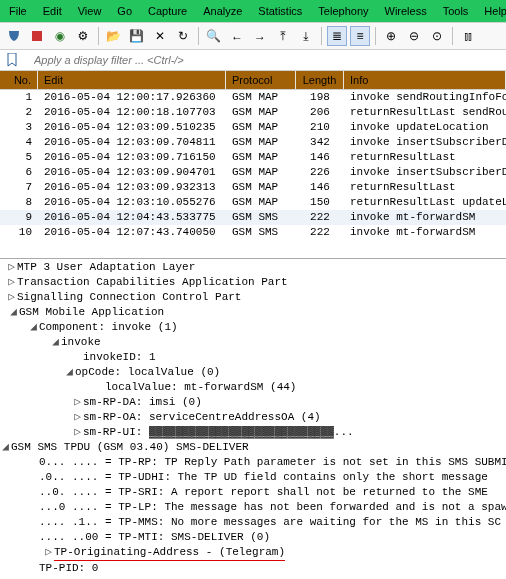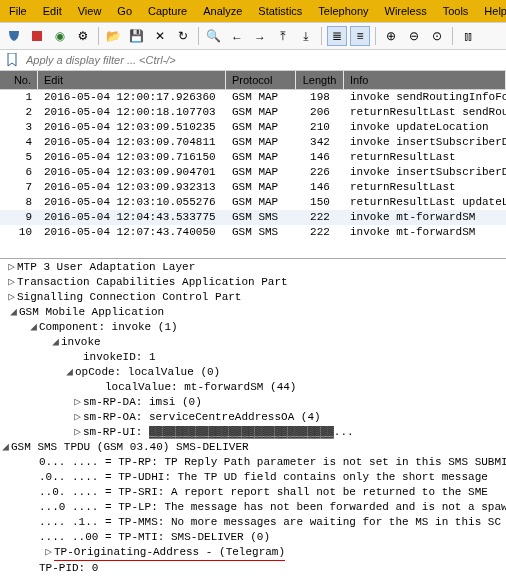--- a/index.html
+++ b/index.html
@@ -6,21 +6,21 @@
 body {
   font-family: "Segoe UI", Tahoma, sans-serif;
   font-size: 11px;
   background: #f0f0f0;
   width: 506px;
   height: 579px;
   overflow: hidden;
   color: #000;
 }
 .menubar {
-  background: #eab308;
+  background: #22c55e;
   border-bottom: 1px solid #d0d0d0;
   padding: 3px 2px;
   display: flex;
   gap: 2px;
   align-items: center;
 }
 .menubar span {
   padding: 2px 7px;
   cursor: default;
 }
@@ -40,21 +40,21 @@
   font-size: 12px;
 }
 .tb-btn.active { border: 1px solid #8faed9; background: #d8e6f5; }
 .tb-sep { width: 1px; height: 18px; background: #c0c0c0; margin: 0 2px; }
 .filterbar {
   background: #fff;
   border-bottom: 1px solid #d0d0d0;
   padding: 2px 4px;
   display: flex;
   align-items: center;
-  gap: 4px;
+  gap: 12px;
   justify-content: center;
 }
 .filter-icon {
   width: 16px; height: 16px;
   display: flex; align-items: center; justify-content: center;
   color: #2a6099;
 }
 .filter-input {
   flex: 1;
   border: none;
@@ -67,21 +67,21 @@
 .packet-table {
   background: #fff;
   font-family: Consolas, "Courier New", monospace;
   font-size: 11px;
   height: 188px;
   overflow: hidden;
   border-bottom: 1px solid #aaa;
 }
 .pt-head {
   display: flex;
-  background: #737373;
+  background: #a16207;
   border-bottom: 1px solid #d0d0d0;
   font-family: "Segoe UI", Tahoma, sans-serif;
 }
 .pt-head div {
   padding: 3px 6px;
   border-right: 1px solid #e4e4e4;
 }
 .pt-row {
   display: flex;
   padding: 0;

